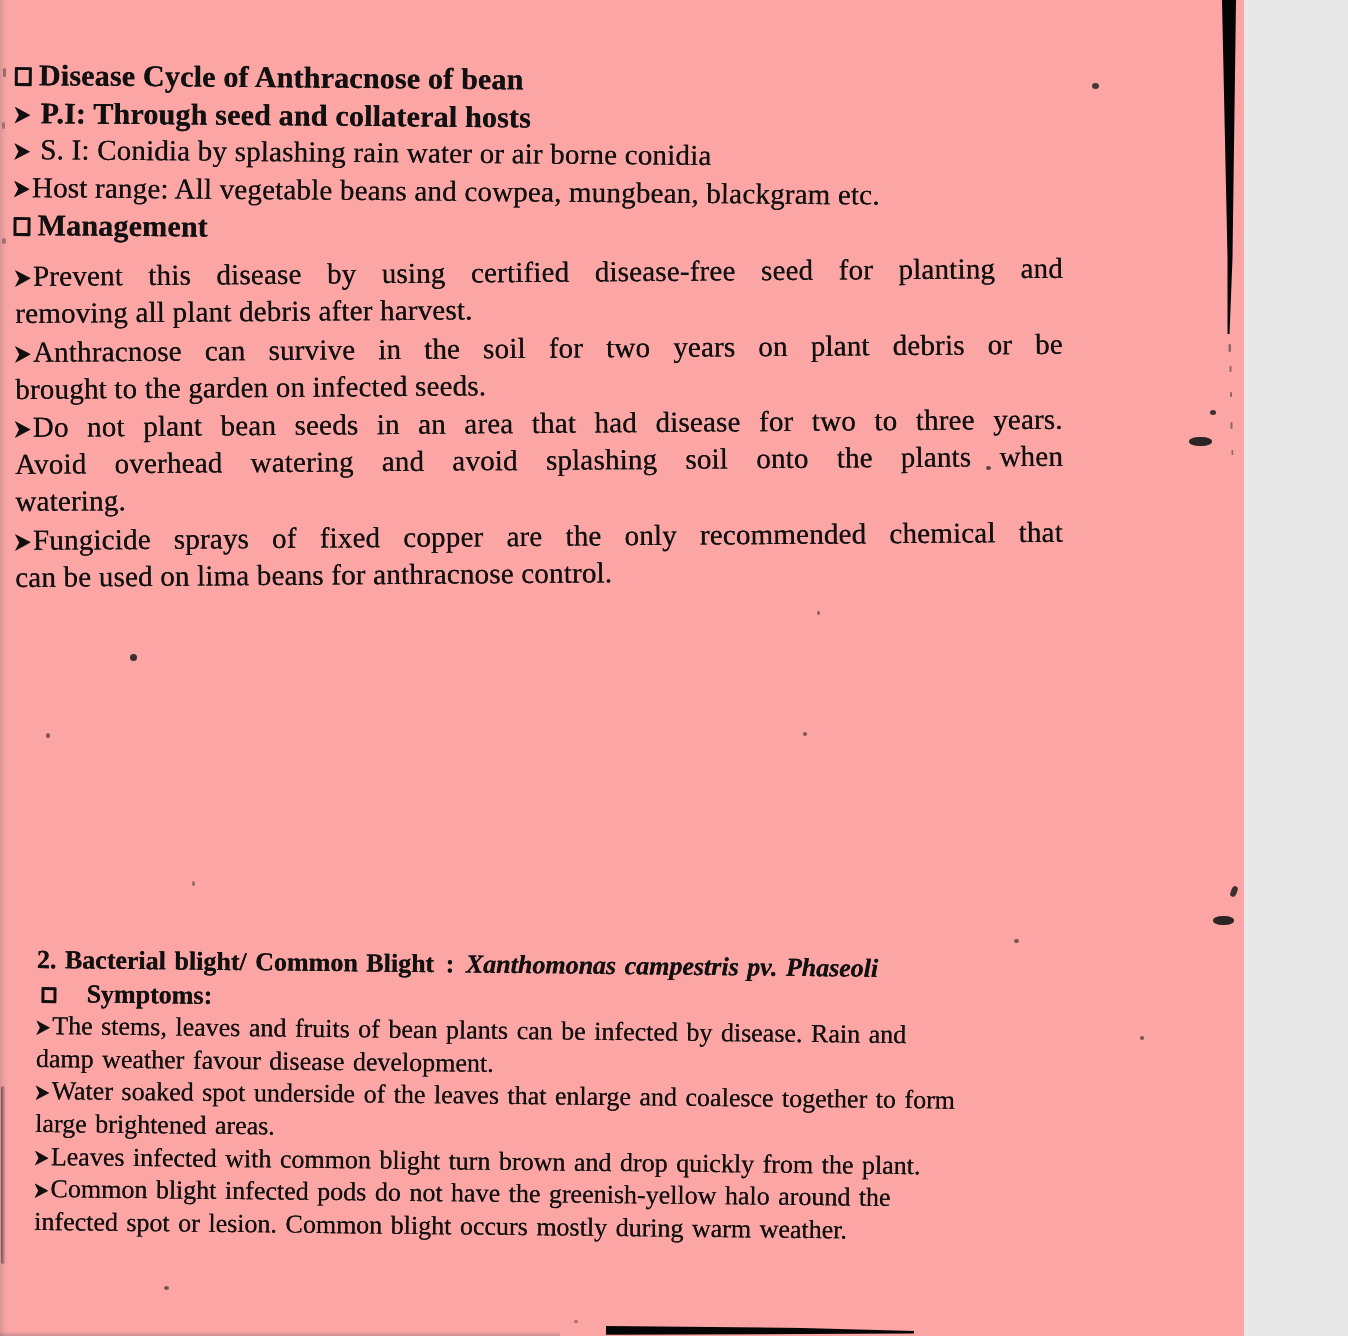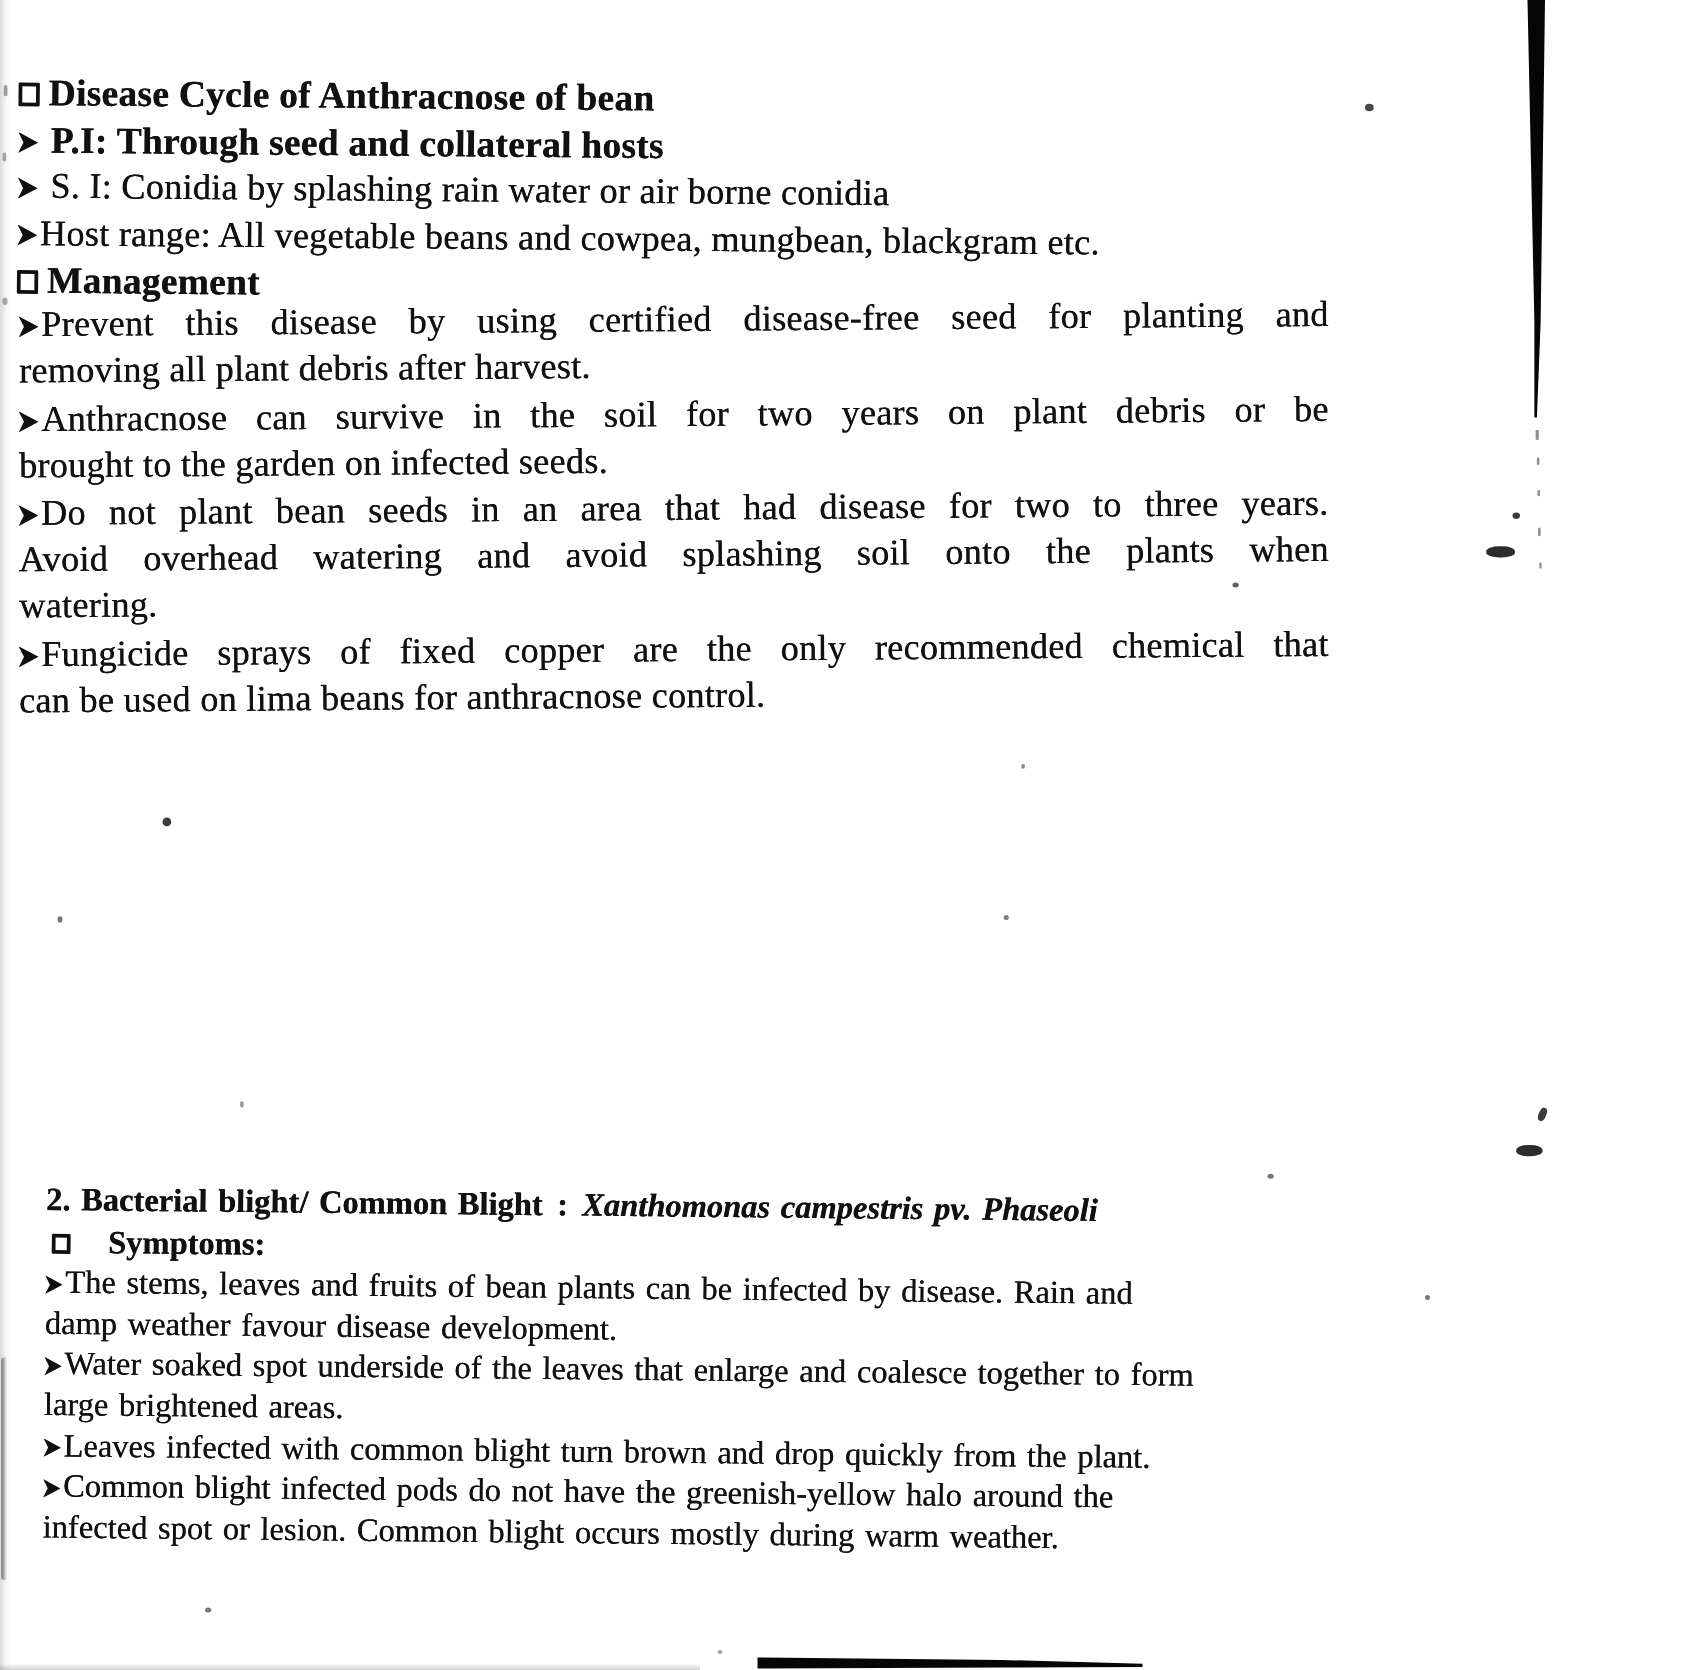--- a/index.html
+++ b/index.html
@@ -1,23 +1,24 @@
 <!DOCTYPE html>
 <html><head>
 <meta charset="utf-8">
 <style>
   html, body { margin: 0; padding: 0; background: #e8e8e8; }
   .page {
     position: relative;
-    width: 1348px;
+    width: 1232px;
     height: 1336px;
-    background: #ffffff;
+    background: #fca5a5;
     overflow: hidden;
     font-family: "Liberation Serif", "DejaVu Serif", serif;
     color: #111;
+    padding-left: 12px;
   }
   .page * { box-sizing: border-box; }
 
   
   .edge-left {
     position: absolute; left: 0; top: 0; width: 9px; height: 100%;
     background: linear-gradient(to right, rgba(90,90,90,0.22), rgba(120,120,120,0.06) 55%, rgba(0,0,0,0));
     pointer-events: none;
   }
   .edge-left-crease {
@@ -54,21 +55,21 @@
     position: absolute; left: 15px; top: 56px; width: 1048px;
     font-size: 29px; line-height: 37.5px;
     letter-spacing: 0.2px;
     transform: rotate(0.5deg); transform-origin: 0 0;
     text-shadow: 0.3px 0 0 currentColor;
   }
   .sec-anthracnose .h-line { font-size: 30px; font-weight: bold; }
   .li-bold { font-weight: bold; font-size: 30px; }
 
   .sec-management-items {
-    position: absolute; left: 15px; top: 240px; width: 1048px;
+    position: absolute; left: 15px; top: 256px; width: 1048px;
     font-size: 29px; line-height: 36.8px;
     letter-spacing: 0.2px;
     text-shadow: 0.3px 0 0 currentColor;
   }
   .sec-management-items .li { margin-top: 2px; transform: rotate(-0.45deg); transform-origin: 0 50%; }
   .jfull { text-align: justify; text-align-last: justify; }
   .jlast { text-align: left; }
   .cont { padding-left: 0; }
 
   

